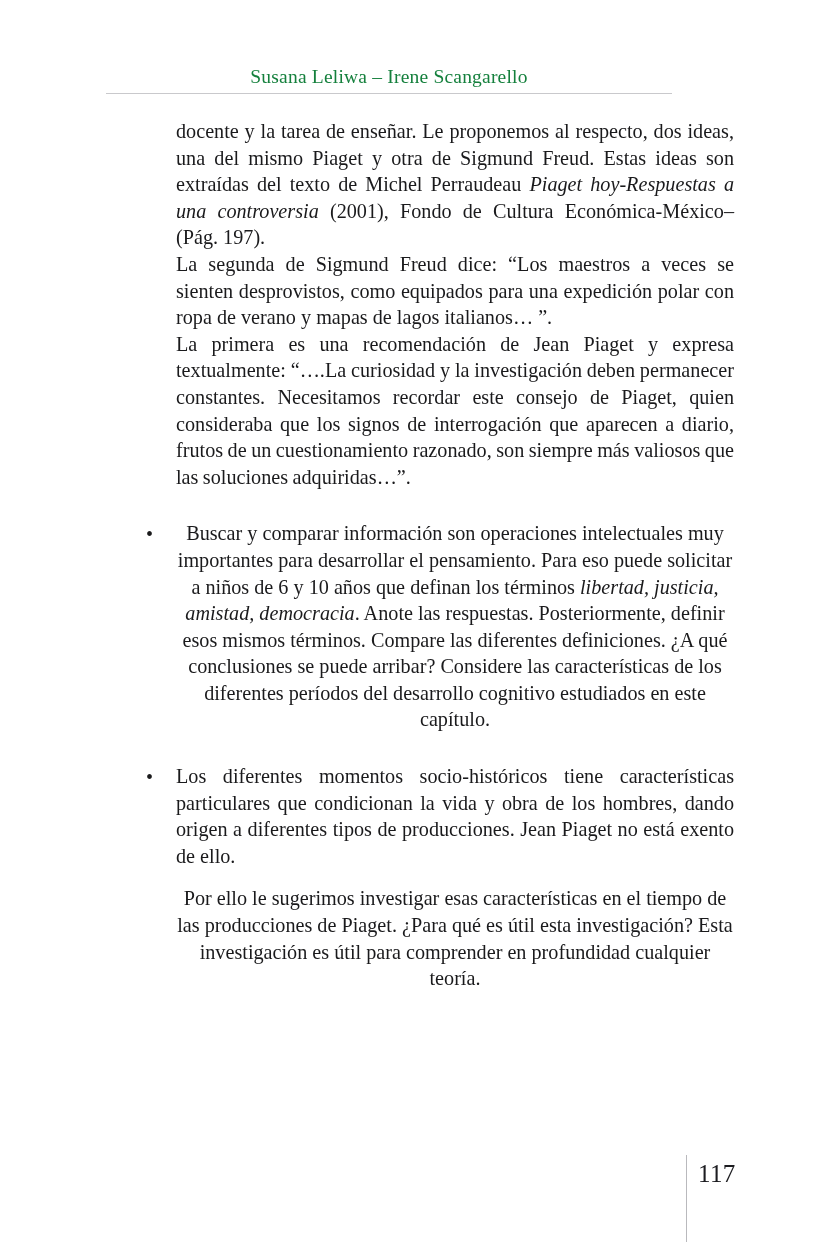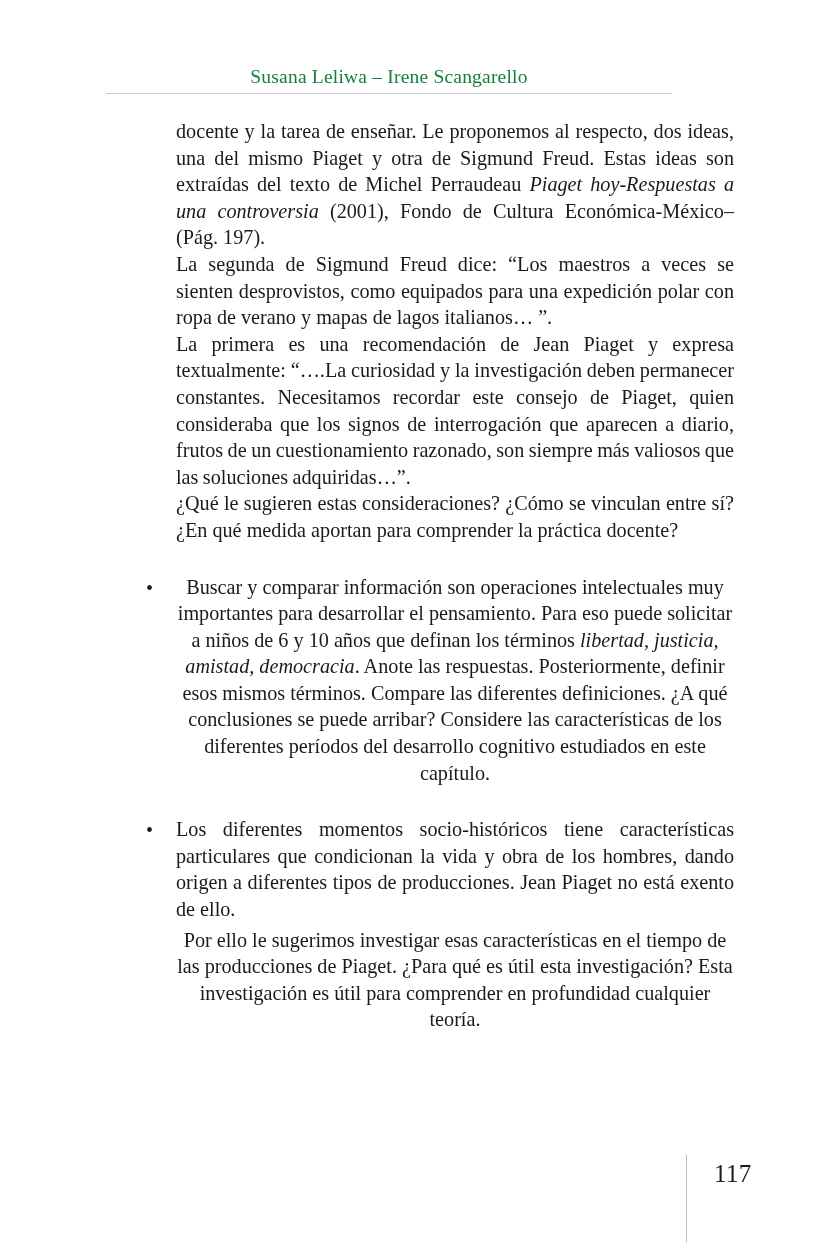--- a/index.html
+++ b/index.html
@@ -83,60 +83,58 @@
   }
   .bullet-marker {
     position: absolute;
     left: -30px;
     top: 1px;
     font-size: 20px;
     line-height: 26.6px;
     color: #1a1a1c;
     user-select: none;
   }
-  .bullet-item p.para + p.para { margin-top: 4px; }
+  .bullet-item p.para + p.para { margin-top: 16px; }
 
   
   .folio-rule {
     position: absolute;
     left: 686px;
     top: 1155px;
     width: 1px;
     height: 87px;
     background: #b9b9bd;
   }
   .folio {
     position: absolute;
     left: 698px;
     top: 1159px;
     font-size: 25px;
     line-height: 30px;
     color: #1c1c20;
     letter-spacing: 0.4px;
-    margin-left: 16px;
   }
 </style>
 </head>
 <body>
 
 <div class="page">
 
   <div class="running-head">Susana Leliwa – Irene Scangarello</div>
 
   <div class="head-rule"></div>
 
   <div class="column">
 
     <p class="para"><span>docente y la tarea de enseñar. Le proponemos al respecto, dos ideas, una del mismo Piaget y otra de Sigmund Freud. Estas ideas son extraídas del texto de Michel Perraudeau </span><i>Piaget hoy-Respuestas a una controversia</i><span> (2001), Fondo de Cultura Económica-México–(Pág. 197).</span></p>
 
     <p class="para">La segunda de Sigmund Freud dice: “Los maestros a veces se sienten desprovistos, como equipados para una expedición polar con ropa de verano y mapas de lagos italianos… ”.</p>
 
     <p class="para tight">La primera es una recomendación de Jean Piaget y expresa textualmente: “….La curiosidad y la investigación deben permanecer constantes. Necesitamos recordar este consejo de Piaget, quien consideraba que los signos de interrogación que aparecen a diario, frutos de un cuestionamiento razonado, son siempre más valiosos que las soluciones adquiridas…”.</p>
 
-    <p class="para">¿Qué le sugieren estas consideraciones? ¿Cómo se vinculan entre sí? ¿En qué medida aportan para comprender la práctica docente?</p>
 
     <ul class="bullets">
 
       <li class="bullet-item">
         <span class="bullet-marker">•</span>
         <p class="para"><span>Buscar y comparar información son operaciones intelectuales muy importantes para desarrollar el pensamiento. Para eso puede solicitar a niños de 6 y 10 años que definan los términos </span><i>libertad, justicia, amistad, democracia</i><span>. Anote las respuestas. Posteriormente, definir esos mismos términos. Compare las diferentes definiciones. ¿A qué conclusiones se puede arribar? Considere las características de los diferentes períodos del desarrollo cognitivo estudiados en este capítulo.</span></p>
       </li>
 
       <li class="bullet-item">
         <span class="bullet-marker">•</span>

